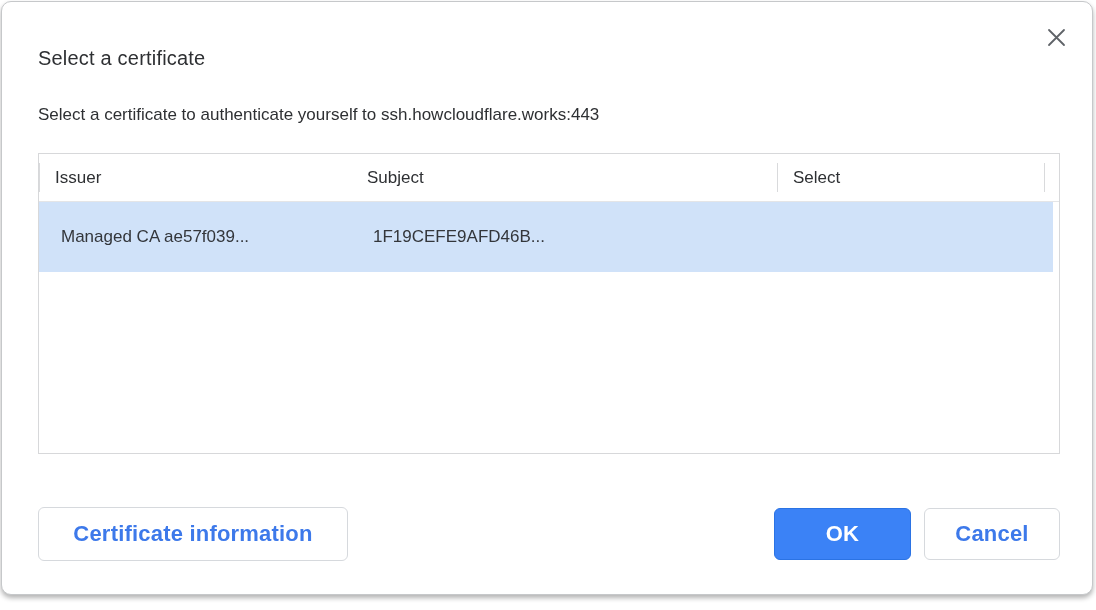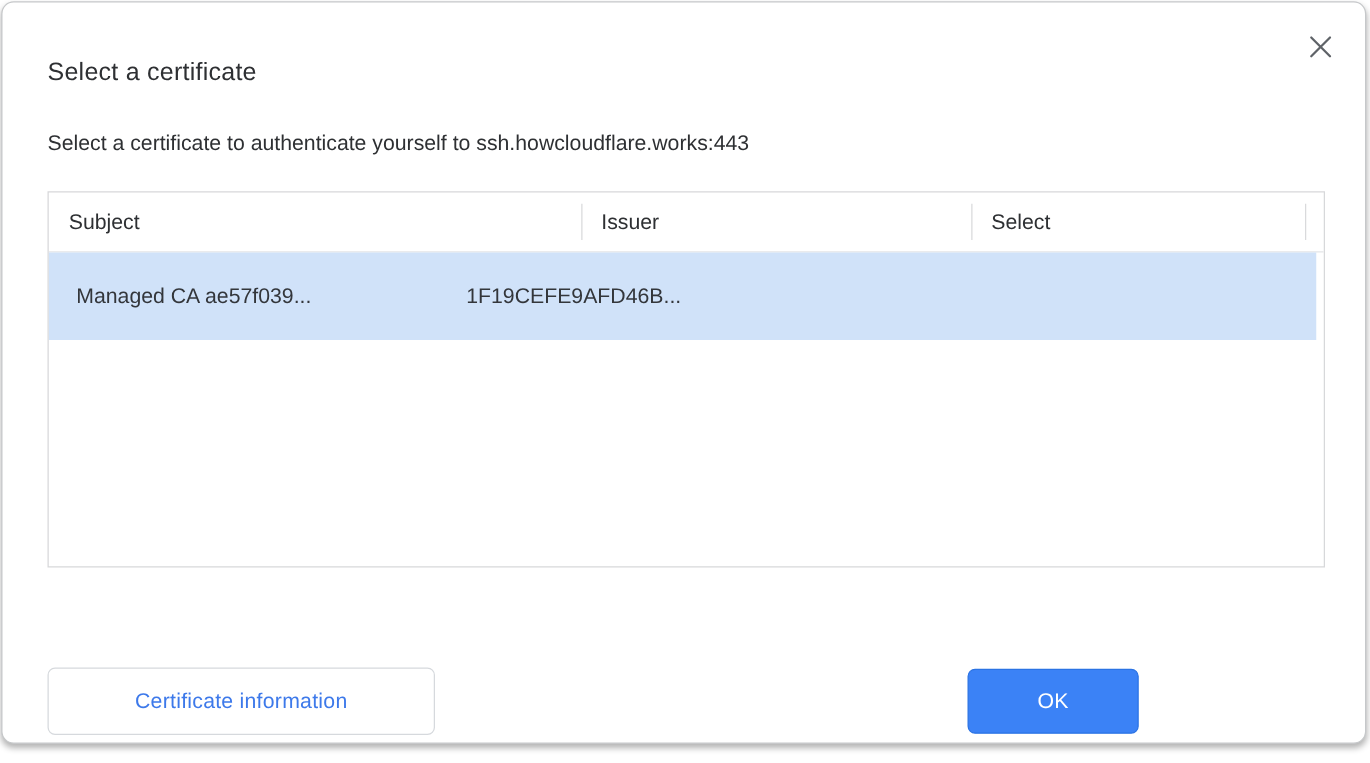--- a/index.html
+++ b/index.html
@@ -50,21 +50,21 @@
     display:flex; align-items:center; padding-left:22px;
     font-size:17px; color:#33363b; white-space:nowrap; overflow:hidden;
   }
   .cell-subject {
     width:426px; border:2px solid #1a73e8; border-radius:5px; padding-left:20px;
   }
   .cell-issuer { width:312px; }
   .cell-serial { width:267px; }
   .btn {
     position:absolute; border-radius:6px; font-family:"Liberation Sans", sans-serif;
-    font-size:17px; font-weight:400; cursor:pointer; letter-spacing:0.2px;margin-top:27px;
+    font-size:22px; font-weight:700; cursor:pointer; letter-spacing:0.2px;
   }
   .btn-outline { background:#fff; border:1px solid #d6d9dd; color:#3d79ea; }
   .btn-primary { background:#3b82f6; border:1px solid #2b73e4; color:#ffffff; }
   .btn-cert-info { left:36px;  top:505px; width:310px; height:54px; }
   .btn-ok        { left:772px; top:506px; width:137px; height:52px; }
   .btn-cancel    { left:922px; top:506px; width:136px; height:52px; }
 </style>
 </head>
 <body>
 
@@ -75,27 +75,28 @@
       <path d="M2 2 L17 17 M17 2 L2 17" stroke="#5f6368" stroke-width="1.8" stroke-linecap="round" fill="none"></path>
     </svg>
   </button>
 
   <h1 class="dialog-title">Select a certificate</h1>
 
   <p class="dialog-subtitle">Select a certificate to authenticate yourself to ssh.howcloudflare.works:443</p>
 
   <div class="cert-table">
     <div class="thead">
+      <div class="th th-issuer">Issuer</div>
       <div class="th th-subject">Subject</div>
-      <div class="th th-issuer">Issuer</div>
       <div class="th th-serial">Select</div>
       <div class="th-gutter"></div>
     </div>
     <div class="row">
       <div class="cell cell-issuer">Managed CA ae57f039...</div>
       <div class="cell cell-serial">1F19CEFE9AFD46B...</div>
     </div>
   </div>
 
   <button class="btn btn-outline btn-cert-info">Certificate information</button>
   <button class="btn btn-primary btn-ok">OK</button>
+  <button class="btn btn-outline btn-cancel">Cancel</button>
 
 </div>
 
 </body></html>

